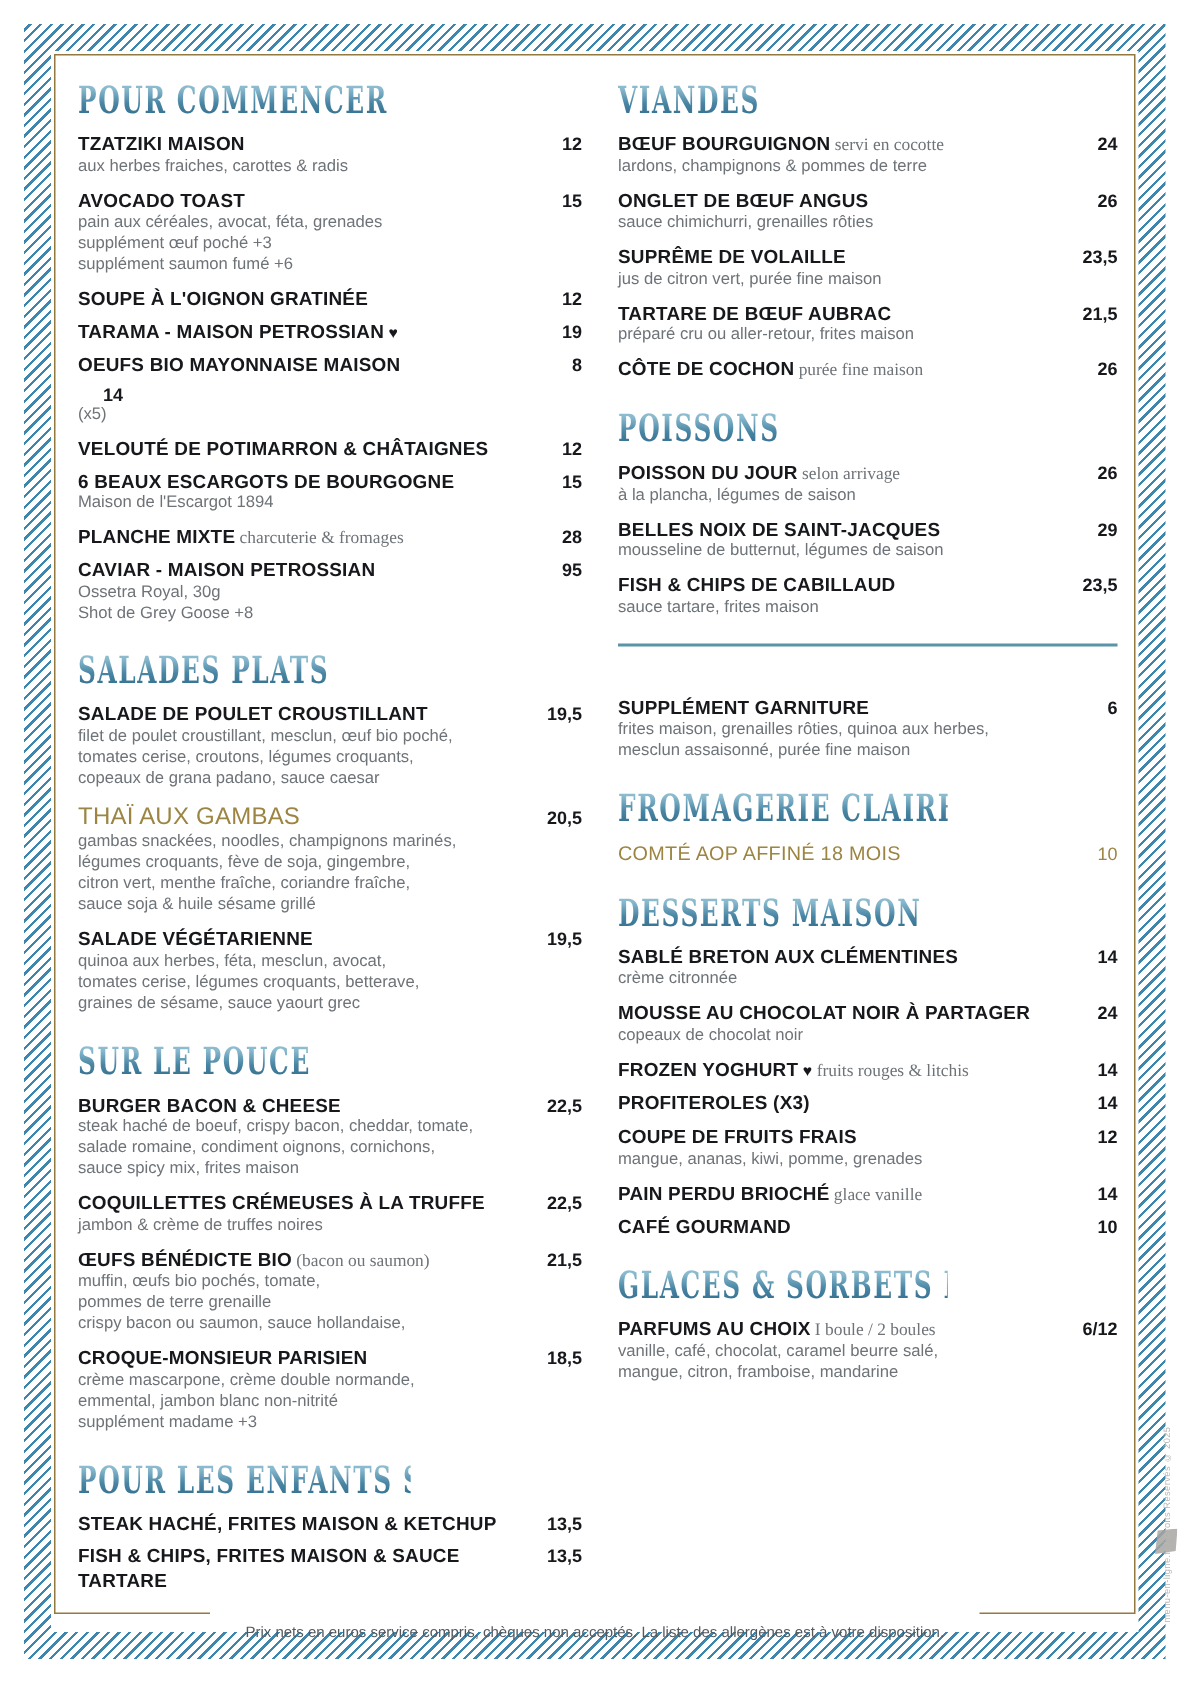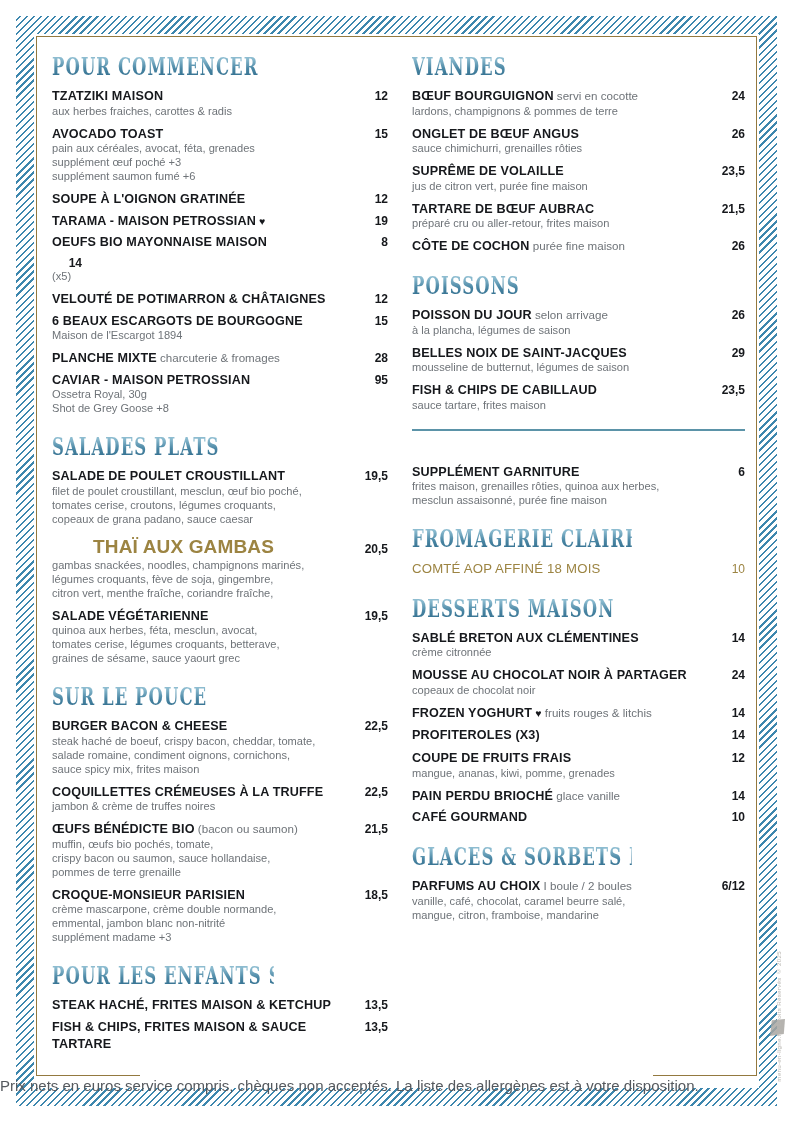--- a/index.html
+++ b/index.html
@@ -91,40 +91,41 @@
     font-weight:700;
     color:#16181c;
     letter-spacing:0.15px;
     line-height:1.32;
   }
   .item .nm .sub-inline{
     font-weight:400;
     color:#6e7378;
     font-size:11.6px;
     letter-spacing:0;
+    font-family:Liberation Serif, serif;
   }
   .item .pr{
     font-size:12px;
     font-weight:700;
     color:#16181c;
     white-space:nowrap;
     flex:0 0 auto;
     text-align:right;
     min-width:30px;
   }
   .desc{
     font-size:11.1px;
     color:#6e7378;
     line-height:1.26;
     margin:0 0 0 0;
     padding-right:44px;
   }
   .item-block{ margin-bottom:7px; }
   .item-block.tight{ margin-bottom:5px; }
-  .gold-name .nm{ color:#9c8442; font-weight:700; font-size:19px;margin-left:41px; }
+  .gold-name .nm{ color:#9c8442; font-weight:400; font-size:16px; }
   .gold-name .pr{ color:#16181c; }
   .spacer-md{ height:11px; }
 
   .sec{ margin-bottom:16px; }
 
   .rule{
     height:2.2px;
     background:#5b93a8;
     margin:16px 0 22px 0;
     width:100%;
@@ -133,22 +134,22 @@
   .heart{ color:#16181c; font-size:10.5px; }
 
   
   .gold-line .nm{ color:#9c8442; font-weight:400; font-size:13.2px; letter-spacing:0.2px;}
   .gold-line .pr{ color:#9c8442; font-weight:400;}
 
   
   .footer{
     position:absolute;
     left:0; right:0; bottom:28px;
-    text-align:left;
-    font-size:15px;
+    text-align:center;
+    font-size:10px;
     color:#55595e;
   }
 
   
   .watermark{
     position:absolute;
     right:11px; bottom:40px;
     writing-mode:vertical-rl;
     transform:rotate(180deg);
     font-size:6.2px;
@@ -263,20 +264,21 @@
             <div class="desc">copeaux de grana padano, sauce caesar</div>
           </div>
           <div class="item-block">
             <div class="item gold-name">
               <div class="nm">THAÏ AUX GAMBAS</div>
               <div class="pr">20,5</div>
             </div>
             <div class="desc">gambas snackées, noodles, champignons marinés,</div>
             <div class="desc">légumes croquants, fève de soja, gingembre,</div>
             <div class="desc">citron vert, menthe fraîche, coriandre fraîche,</div>
+            <div class="desc">sauce soja &amp; huile sésame grillé</div>
           </div>
           <div class="item-block">
             <div class="item">
               <div class="nm">SALADE VÉGÉTARIENNE</div>
               <div class="pr">19,5</div>
             </div>
             <div class="desc">quinoa aux herbes, féta, mesclun, avocat,</div>
             <div class="desc">tomates cerise, légumes croquants, betterave,</div>
             <div class="desc">graines de sésame, sauce yaourt grec</div>
           </div>
@@ -300,22 +302,22 @@
               <div class="pr">22,5</div>
             </div>
             <div class="desc">jambon &amp; crème de truffes noires</div>
           </div>
           <div class="item-block">
             <div class="item">
               <div class="nm">ŒUFS BÉNÉDICTE BIO<span class="sub-inline"> (bacon ou saumon)</span></div>
               <div class="pr">21,5</div>
             </div>
             <div class="desc">muffin, œufs bio pochés, tomate,</div>
+            <div class="desc">pommes de terre grenaille</div>
             <div class="desc">crispy bacon ou saumon, sauce hollandaise,</div>
-            <div class="desc">pommes de terre grenaille</div>
           </div>
           <div class="item-block">
             <div class="item">
               <div class="nm">CROQUE-MONSIEUR PARISIEN</div>
               <div class="pr">18,5</div>
             </div>
             <div class="desc">crème mascarpone, crème double normande,</div>
             <div class="desc">emmental, jambon blanc non-nitrité</div>
             <div class="desc">supplément madame +3</div>
           </div>

